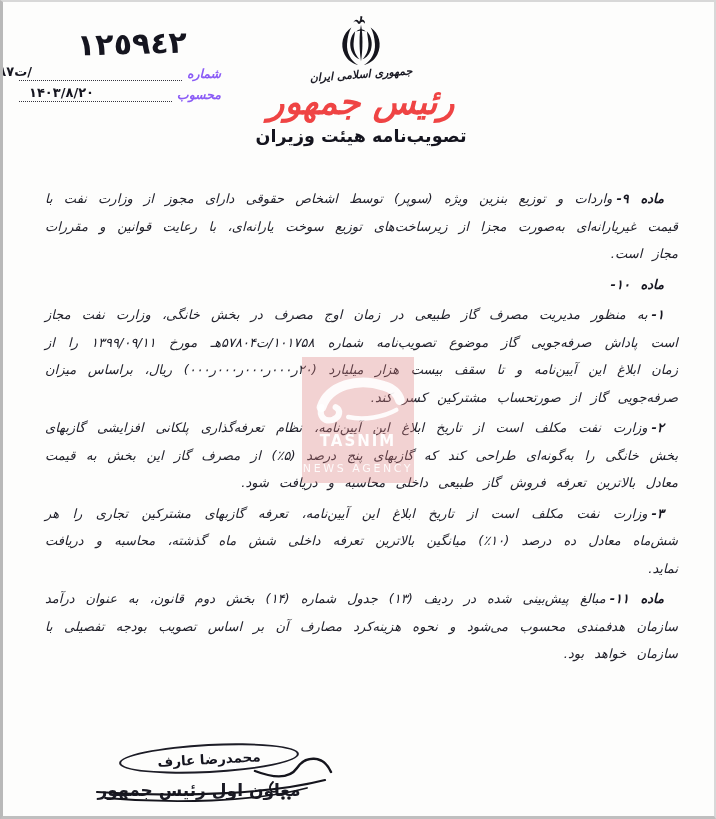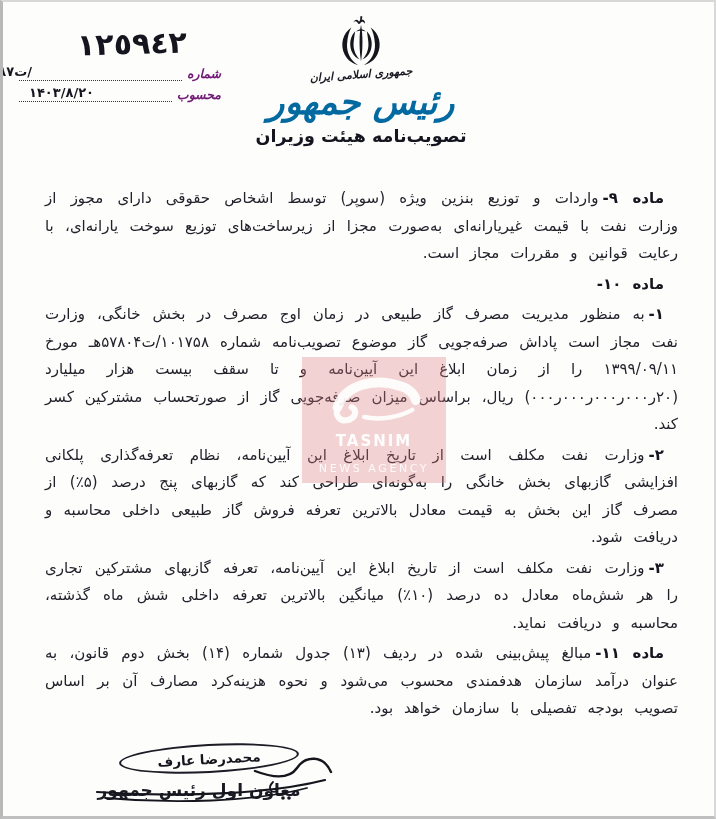--- a/index.html
+++ b/index.html
@@ -10,52 +10,52 @@
     border-left:3px solid #b9b9b9;border-top:2px solid #d8d8d8;
     border-right:2px solid #d8d8d8;border-bottom:3px solid #bfbfbf;
   }
   
   .hand-number{
     position:absolute;left:74px;top:24px;font-size:30px;font-weight:bold;
     letter-spacing:6px;transform:rotate(-1.5deg);color:#15151f;white-space:nowrap;
   }
   .ref-rows{position:absolute;left:16px;top:58px;width:202px;direction:rtl;}
   .ref-row{display:flex;align-items:flex-end;height:21px;}
-  .ref-label{font-weight:bold;font-size:12.5px;font-style:italic;color:#701a75;margin-left:5px;flex:0 0 auto;}
+  .ref-label{font-weight:bold;font-size:12.5px;font-style:italic;color:#8b5cf6;margin-left:5px;flex:0 0 auto;}
   .ref-dots{flex:1 1 auto;border-bottom:1.6px dotted #34343e;height:15px;position:relative;}
   .ref-value{position:absolute;bottom:1px;font-weight:bold;font-size:13px;white-space:nowrap;color:#15151f;}
   .ref-value.number{left:-58px;}
   .ref-value.date{left:10px;}
   
   .emblem-block{position:absolute;left:248px;top:13px;width:220px;text-align:center;direction:rtl;}
   .emblem{width:58px;height:52px;display:block;margin:0 auto;}
   .country{font-size:11px;font-weight:bold;font-style:italic;transform:rotate(-4deg);color:#1a1a24;margin-top:1px;}
-  .office{font-size:35px;font-weight:bold;font-style:italic;color:#0369a1;margin-top:1px;line-height:1.15;}
+  .office{font-size:35px;font-weight:bold;font-style:italic;color:#ef4444;margin-top:1px;line-height:1.15;}
   .doctype{font-size:17.5px;font-weight:bold;color:#15151f;margin-top:4px;}
   
   .body-text{
     position:absolute;right:36px;left:42px;top:183px;
     direction:rtl;text-align:justify;text-align-last:right;
-    font-size:15px;line-height:27.5px;word-spacing:6px;color:#22222c;
+    font-size:13px;line-height:27.5px;word-spacing:6px;color:#22222c;font-style:italic;
   }
   .body-text p{margin:0 0 3px;text-indent:14px;}
   .body-text .lead{font-weight:bold;margin-left:4px;color:#15151f;}
   
   .sig{position:absolute;left:86px;top:742px;width:220px;z-index:3;}
   .sig-oval{
     width:176px;height:25px;border:2px solid #1c1c26;border-radius:50%;
     display:flex;align-items:center;justify-content:center;
     transform:rotate(-3deg);margin-left:30px;background:transparent;
   }
   .sig-name{font-size:13.5px;font-weight:bold;color:#15151f;white-space:nowrap;}
   .sig-title{font-size:17px;font-weight:bold;text-align:center;color:#1b1b25;margin-top:7px;direction:rtl;}
   .sig-strokes{position:absolute;left:-20px;top:-6px;width:300px;height:84px;z-index:7;pointer-events:none;}
   
   .tasnim{
-    position:absolute;left:299px;top:355px;width:144px;height:126px;
+    position:absolute;left:299px;top:355px;width:112px;height:126px;
     background:rgba(222,125,125,0.33);z-index:5;
     display:flex;flex-direction:column;align-items:center;justify-content:flex-end;
     padding-bottom:9px;box-sizing:border-box;
   }
   .tasnim-logo{width:98px;height:64px;margin-bottom:1px;}
   .tasnim-name{color:rgba(255,255,255,0.95);font-weight:bold;font-size:15px;letter-spacing:2px;line-height:1;}
   .tasnim-sub{color:rgba(255,255,255,0.88);font-size:11px;letter-spacing:2.6px;margin-top:14px;line-height:1;}
   .credit{
     position:absolute;left:5px;top:772px;z-index:6;
     font-family:"DejaVu Serif",serif;font-size:27px;font-weight:bold;letter-spacing:1px;

